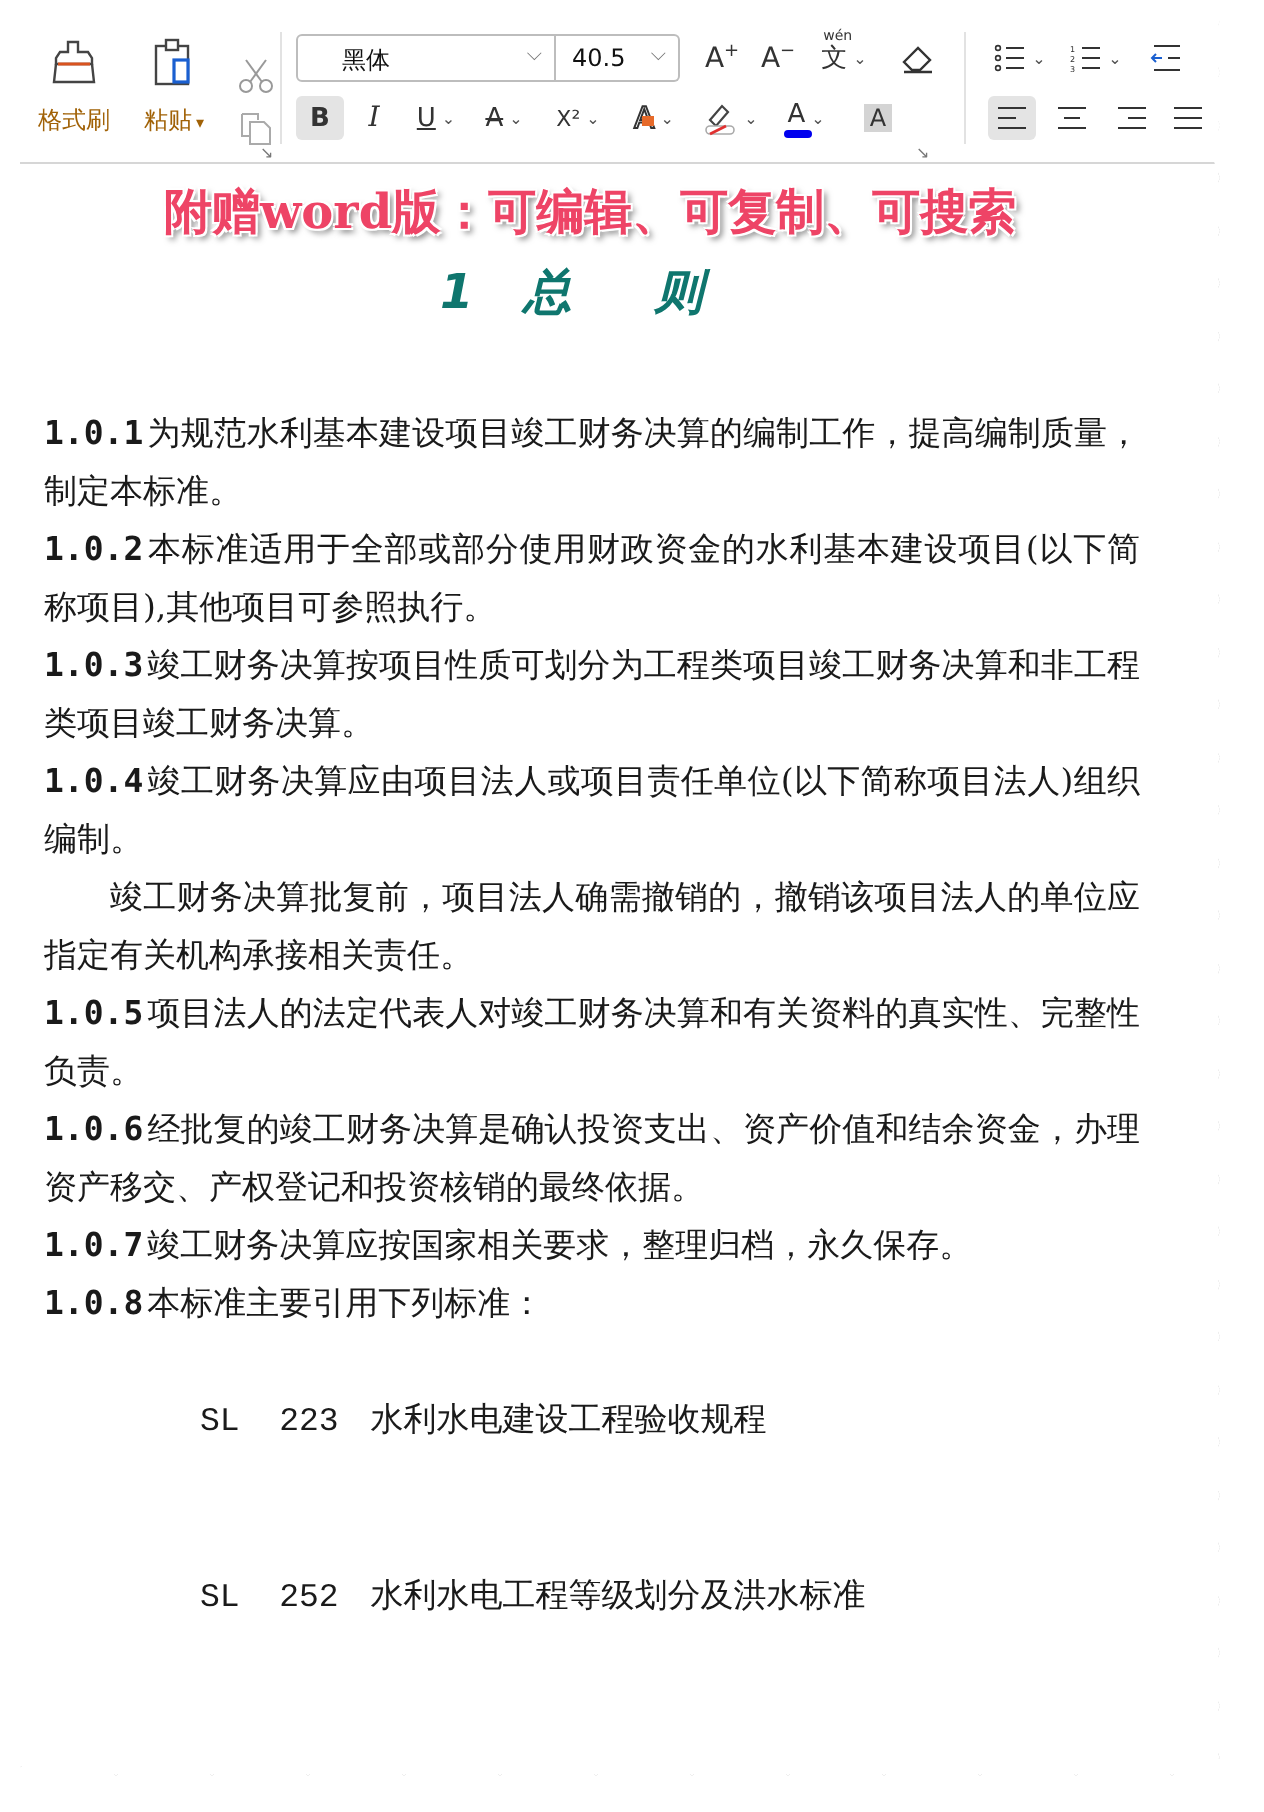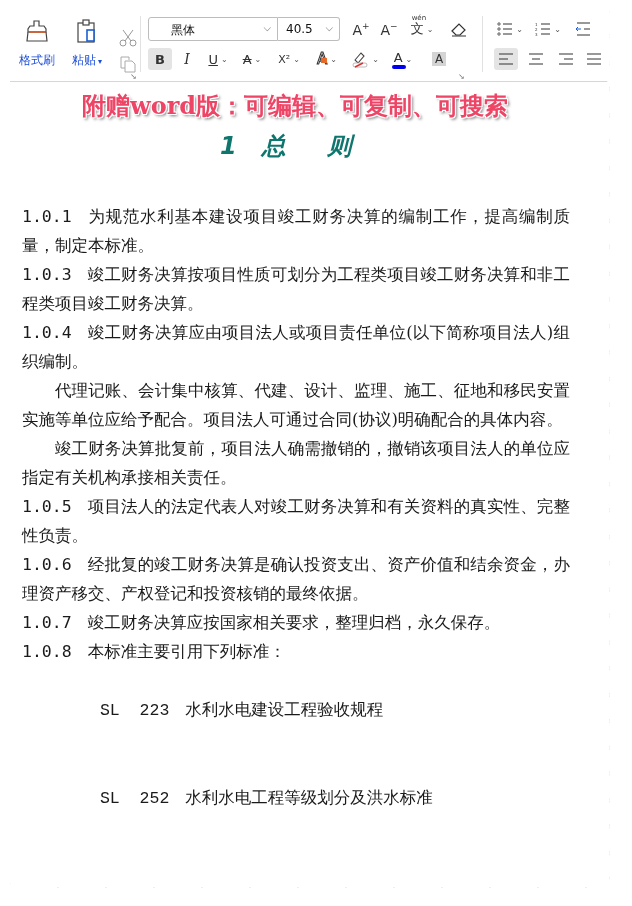--- a/index.html
+++ b/index.html
@@ -33,21 +33,21 @@
   }
 
   
   .ribbon {
     position: absolute; left: 0; top: 0; width: 600px; height: 72px;
     background: #ffffff; border-bottom: 1px solid #d6d6d6;
   }
   .grp-clip { position: absolute; left: 0; top: 0; width: 130px; height: 72px; }
   .big-btn { position: absolute; top: 6px; width: 50px; height: 58px; display: flex; flex-direction: column; align-items: center; }
   .big-btn .ico { width: 26px; height: 26px; margin-top: 2px; }
-  .big-btn .lbl { font-size: 12px; color: #1d4ed8; margin-top: 8px; white-space: nowrap; }
+  .big-btn .lbl { font-size: 12px; color: #a16207; margin-top: 8px; white-space: nowrap; }
   .small-ico { position: absolute; width: 20px; height: 20px; }
   .sep { position: absolute; top: 6px; width: 1px; height: 56px; background: #e2e2e2; }
   .corner { position: absolute; font-size: 8px; color: #777; }
 
   .font-select {
     position: absolute; left: 138px; top: 7px; width: 130px; height: 24px;
     border: 1px solid #bdbdbd; border-radius: 3px 0 0 3px; background: #fff;
     font-size: 12px; color: #111; padding: 4px 0 0 22px;
   }
   .size-select {
@@ -73,21 +73,21 @@
   }
   .chapter {
     position: absolute; left: 210px; top: 48px; font-size: 24px; font-weight: bold; color: #0f766e;
     font-family: "DejaVu Sans", sans-serif; white-space: pre; font-style: italic;
   }
   .body-text {
     position: absolute; left: 12px; top: 120px; width: 548px;
     font-family: "DejaVu Serif", "Liberation Serif", serif; font-size: 16.5px; color: #1a1a1a;
     line-height: 29px;
   }
-  .clause-no { font-family: "DejaVu Sans Mono", "Liberation Mono", monospace; font-weight: normal; margin-right: 16px; letter-spacing: 0; }
+  .clause-no { font-family: "DejaVu Sans Mono", "Liberation Mono", monospace; font-weight: bold; margin-right: 2px; letter-spacing: 0; }
   .para { margin: 0; text-align: justify; }
   .indent { text-indent: 33px; }
   .ref { padding-left: 36px; white-space: pre; }
   .ref .code { font-family: "Liberation Mono", "DejaVu Sans Mono", monospace; margin-right: 16px; }
 </style>
 </head>
 <body>
 
 <div class="paper">
 
@@ -260,26 +260,28 @@
 
   <div class="doc">
     <div class="banner">附赠word版：可编辑、可复制、可搜索</div>
     <div class="chapter">1   总     则</div>
 
     <div class="body-text">
       <p class="para">
         <span class="clause-no">1.0.1</span><span>为规范水利基本建设项目竣工财务决算的编制工作，提高编制质量，制定本标准。</span>
       </p>
       <p class="para">
+        <span class="clause-no">1.0.2</span><span>本标准适用于全部或部分使用财政资金的水利基本建设项目(以下简称项目),其他项目可参照执行。</span>
+      </p>
+      <p class="para">
         <span class="clause-no">1.0.3</span><span>竣工财务决算按项目性质可划分为工程类项目竣工财务决算和非工程类项目竣工财务决算。</span>
       </p>
       <p class="para">
         <span class="clause-no">1.0.4</span><span>竣工财务决算应由项目法人或项目责任单位(以下简称项目法人)组织编制。</span>
       </p>
-      <p class="para indent">代理记账、会计集中核算、代建、设计、监理、施工、征地和移民安置实施等单位应给予配合。项目法人可通过合同(协议)明确配合的具体内容。</p>
       <p class="para indent">竣工财务决算批复前，项目法人确需撤销的，撤销该项目法人的单位应指定有关机构承接相关责任。</p>
       <p class="para">
         <span class="clause-no">1.0.5</span><span>项目法人的法定代表人对竣工财务决算和有关资料的真实性、完整性负责。</span>
       </p>
       <p class="para">
         <span class="clause-no">1.0.6</span><span>经批复的竣工财务决算是确认投资支出、资产价值和结余资金，办理资产移交、产权登记和投资核销的最终依据。</span>
       </p>
       <p class="para">
         <span class="clause-no">1.0.7</span><span>竣工财务决算应按国家相关要求，整理归档，永久保存。</span>
       </p>

